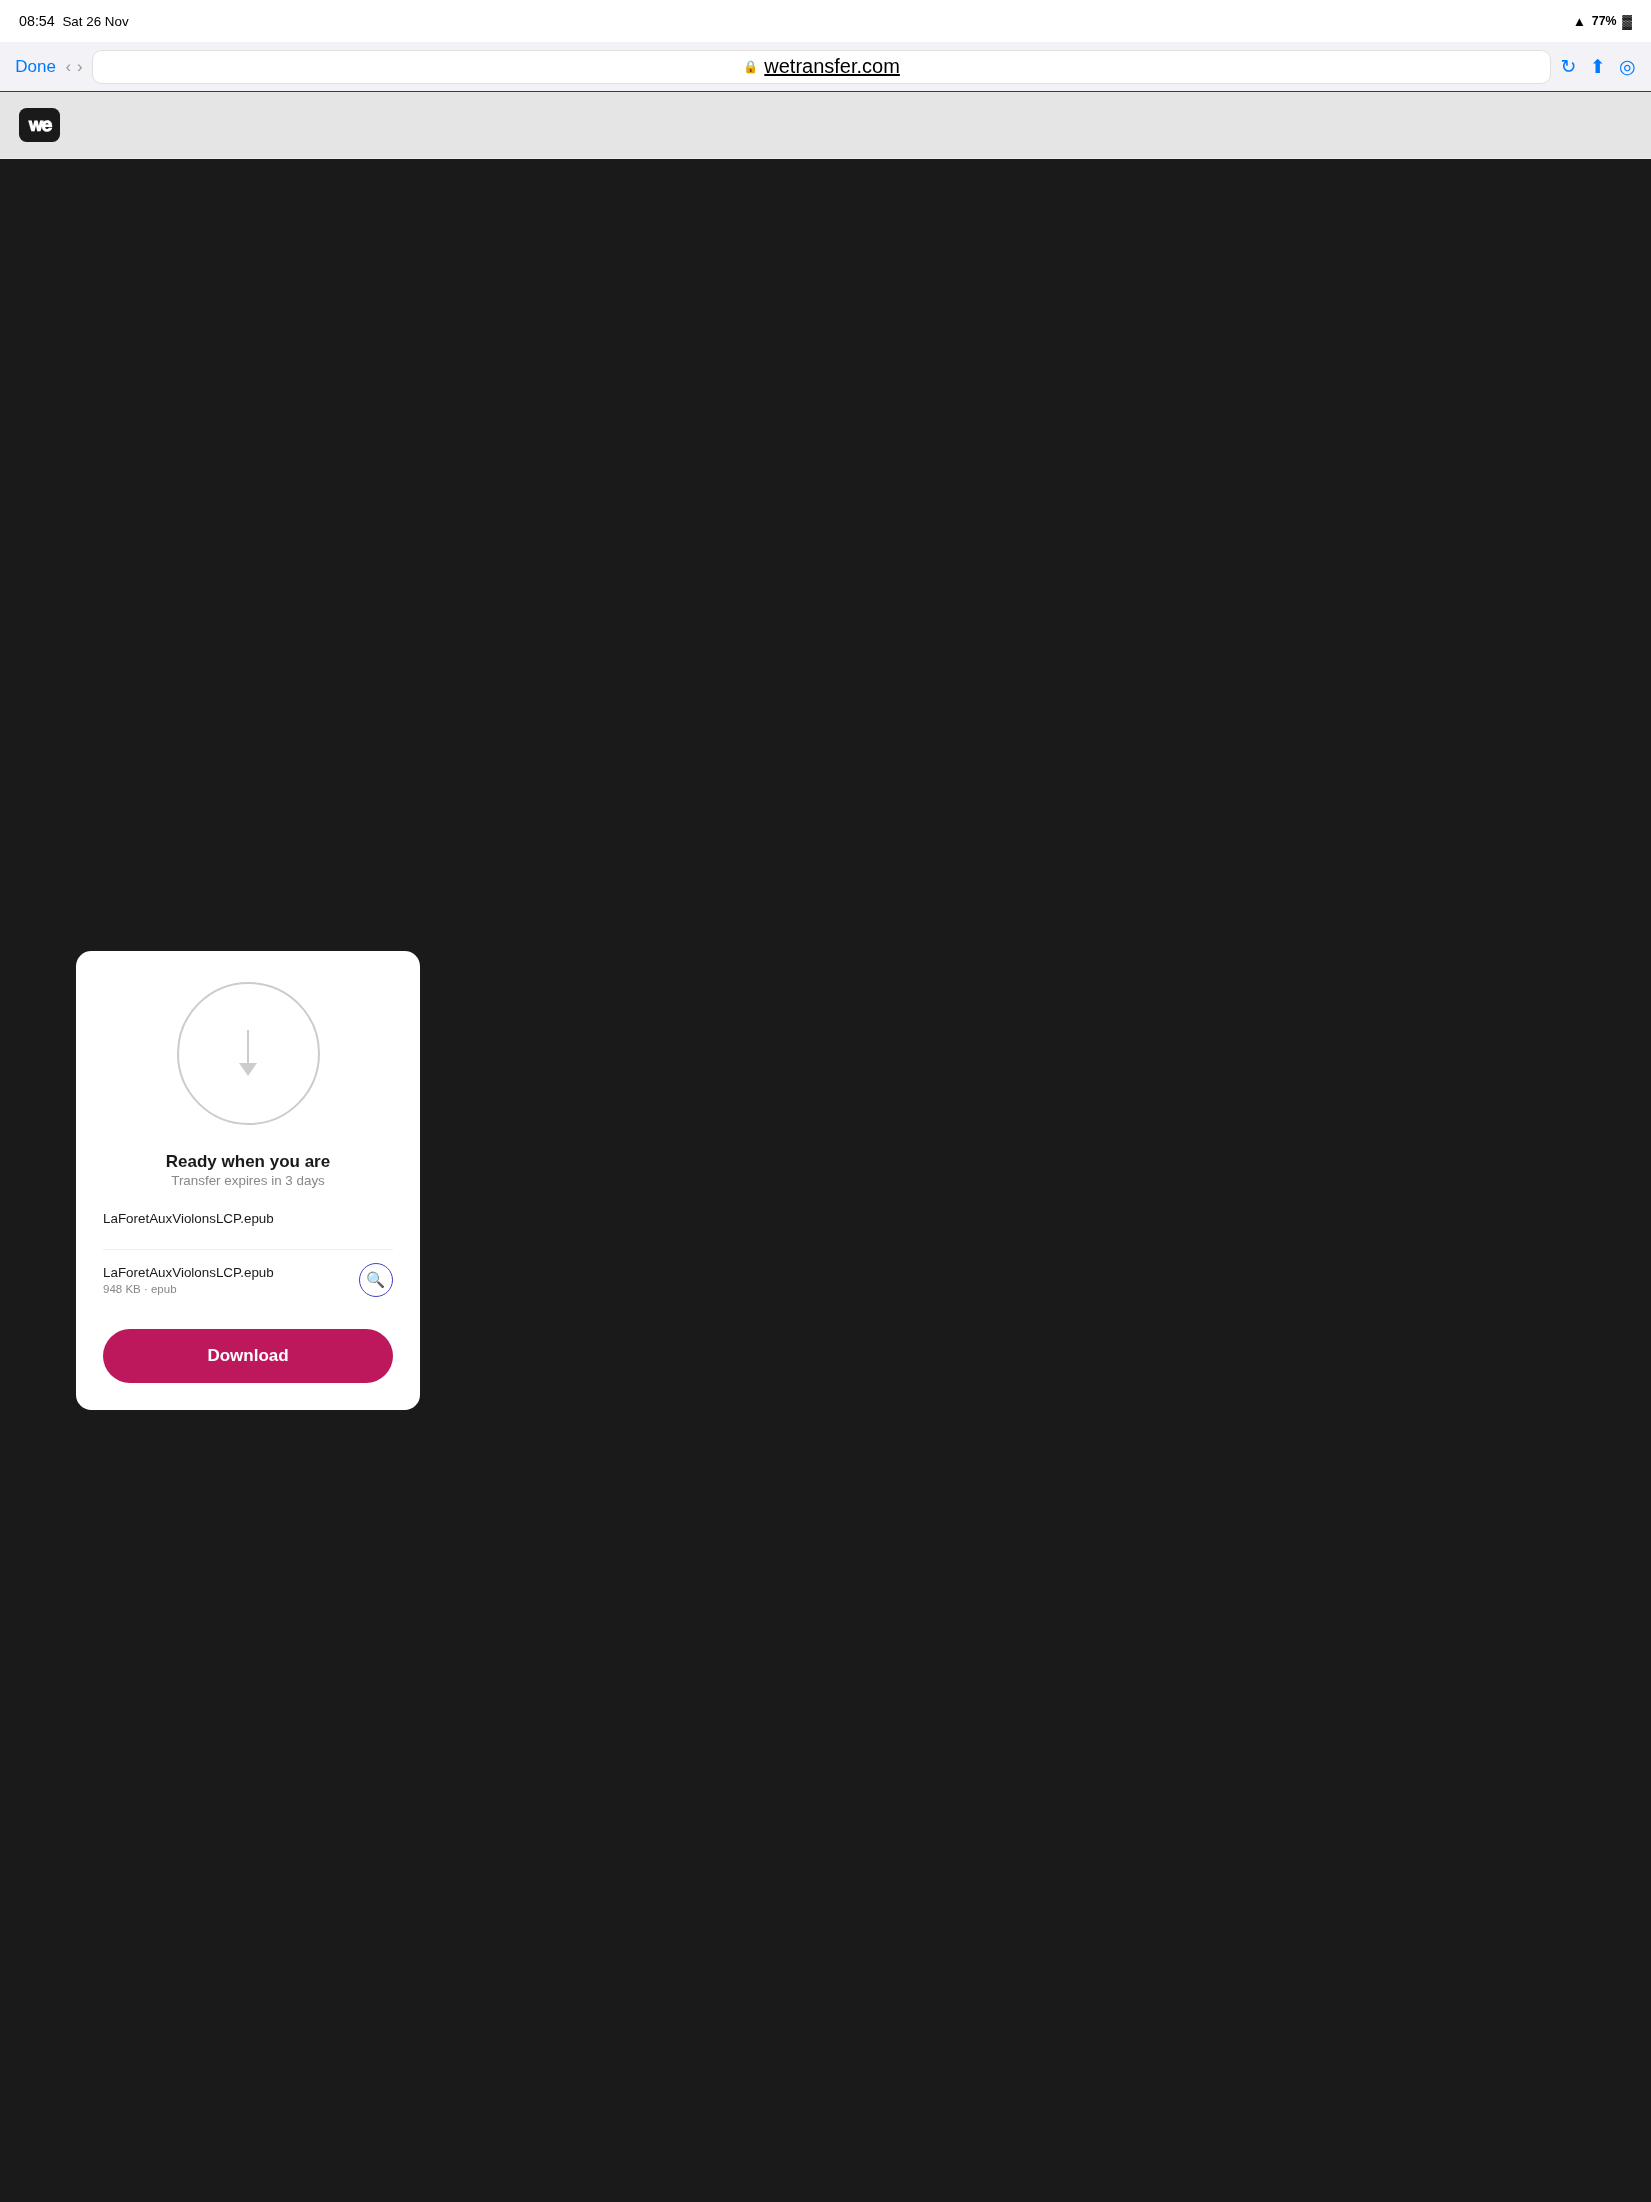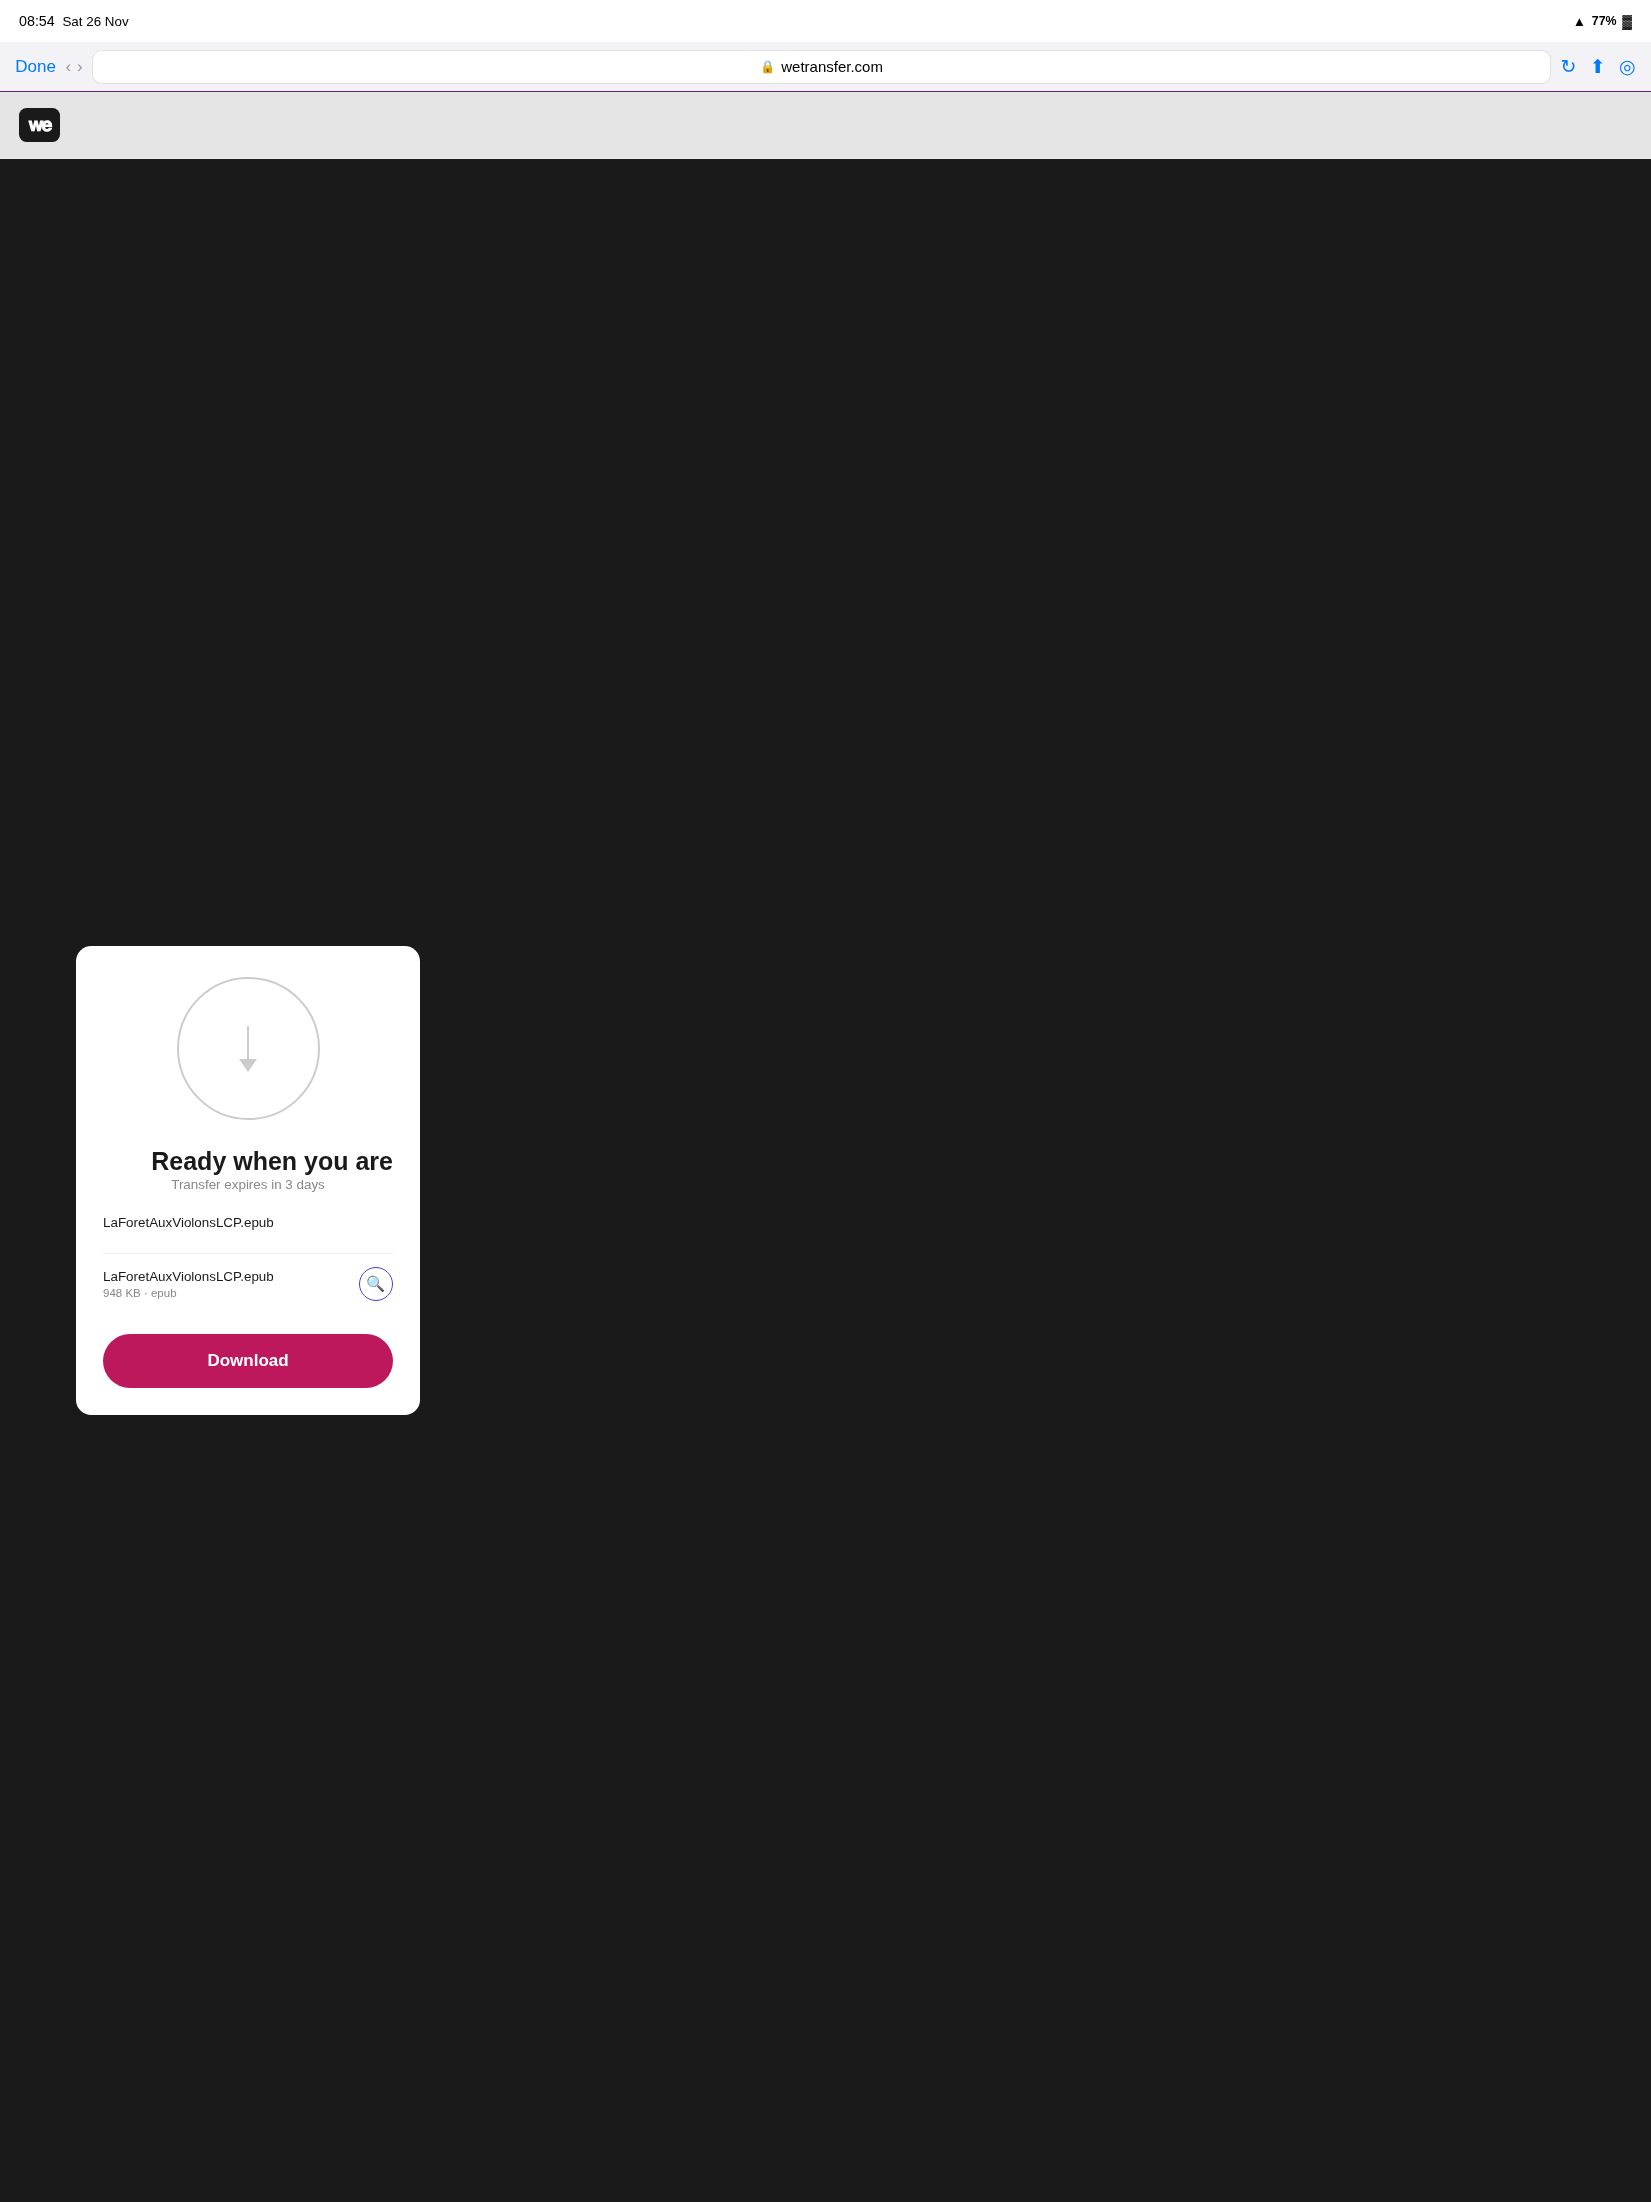--- a/index.html
+++ b/index.html
@@ -75,21 +75,21 @@
       background: #fff;
       border-radius: 9.6px;
       display: flex;
       align-items: center;
       justify-content: center;
       gap: 5.7px;
       height: 34px;
       border: 1px solid #e0e0e0;
     }
     .lock-icon { font-size: 12.4px; color: #555; }
-    .url-text { font-size: 15px; color: #000; }
+    .url-text { font-size: 20px; color: #000; text-decoration: underline; }
     .browser-actions {
       display: flex;
       gap: 13.4px;
     }
     .browser-action-btn {
       background: none;
       border: none;
       font-size: 19px;
       color: #007aff;
       cursor: pointer;
@@ -190,23 +190,23 @@
     }
     .arrow-head {
       width: 0;
       height: 0;
       border-left: 9.6px solid transparent;
       border-right: 9.6px solid transparent;
       border-top: 13.4px solid #ccc;
       margin-top: -1px;
     }
     .card-title {
-      font-size: 25px;
+      font-size: 17px;
       font-weight: 700;
-      text-align: right;
+      text-align: center;
       color: #1a1a1a;
       margin-bottom: 1px;
     }
     .card-subtitle {
       font-size: 13.4px;
       color: #888;
       text-align: center;
       margin-bottom: 23px;
     }
     .file-name-header {

